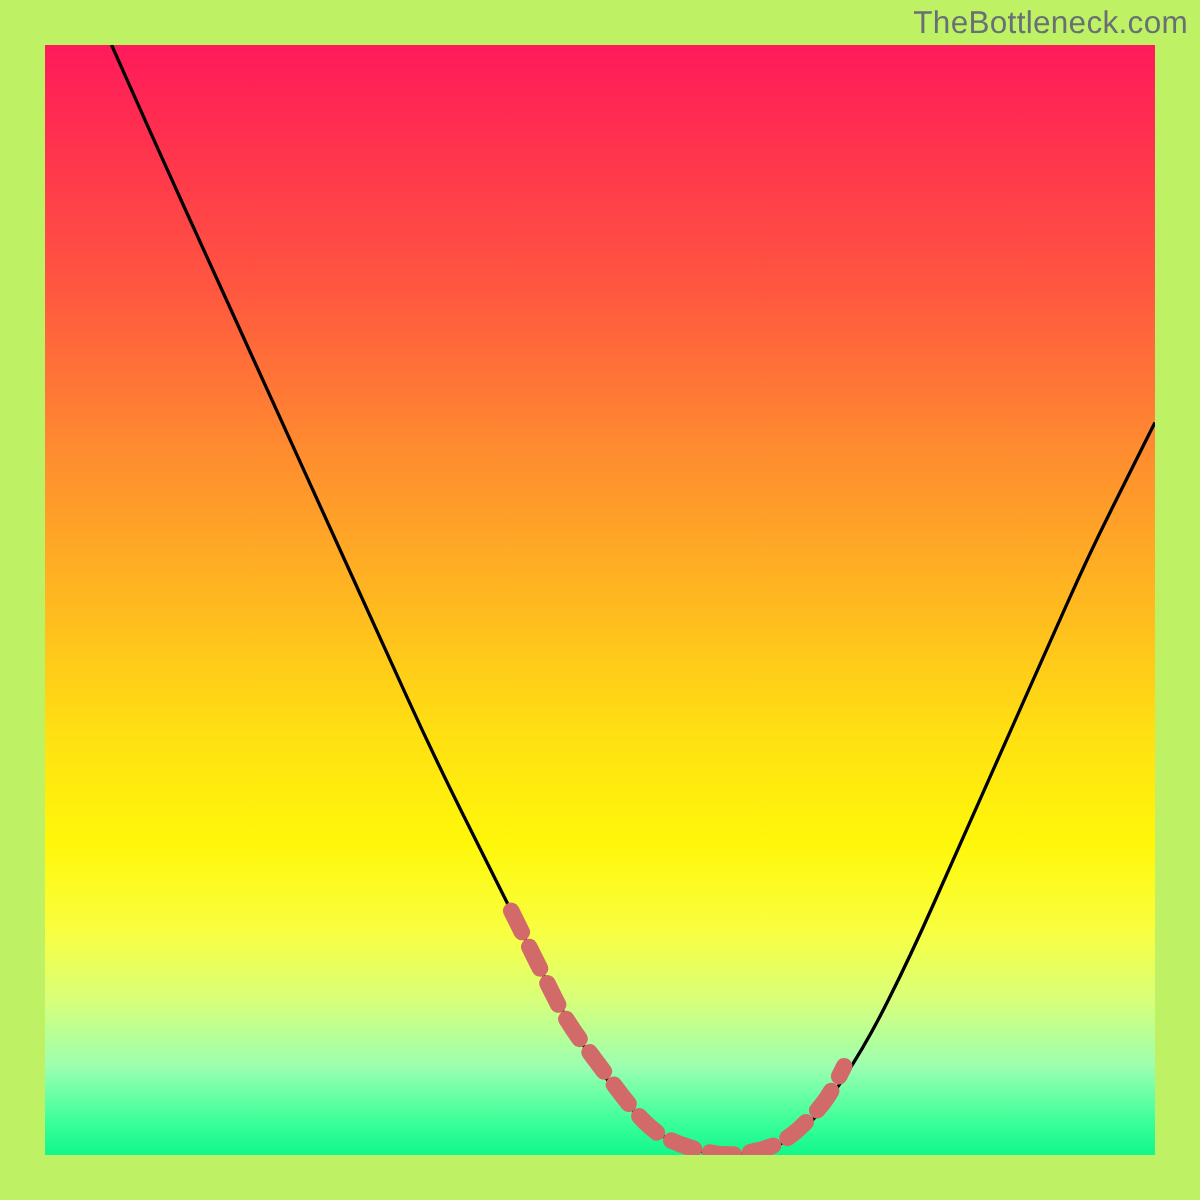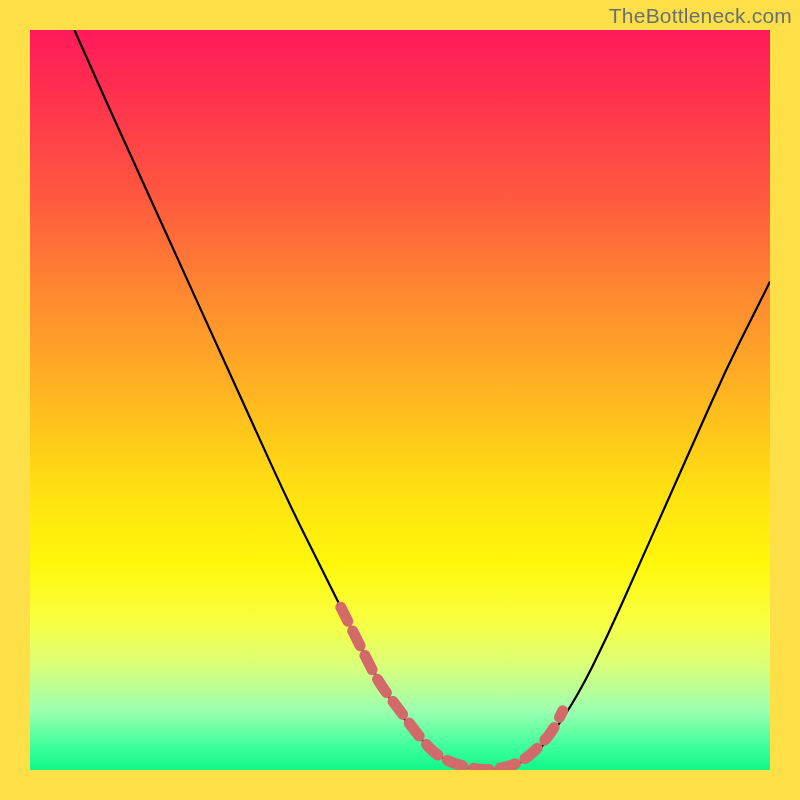--- a/index.html
+++ b/index.html
@@ -7,21 +7,21 @@
     padding: 0;
     width: 800px;
     height: 800px;
     overflow: hidden;
     background: #000;
     font-family: Arial, Helvetica, sans-serif;
   }
   .frame {
     position: absolute;
     inset: 0;
-    background: #fde047;
+    background: #bef264;
   }
   .plot {
     position: absolute;
     left: 30px;
     top: 30px;
     width: 740px;
     height: 740px;
     
     background: linear-gradient(
       to bottom,

